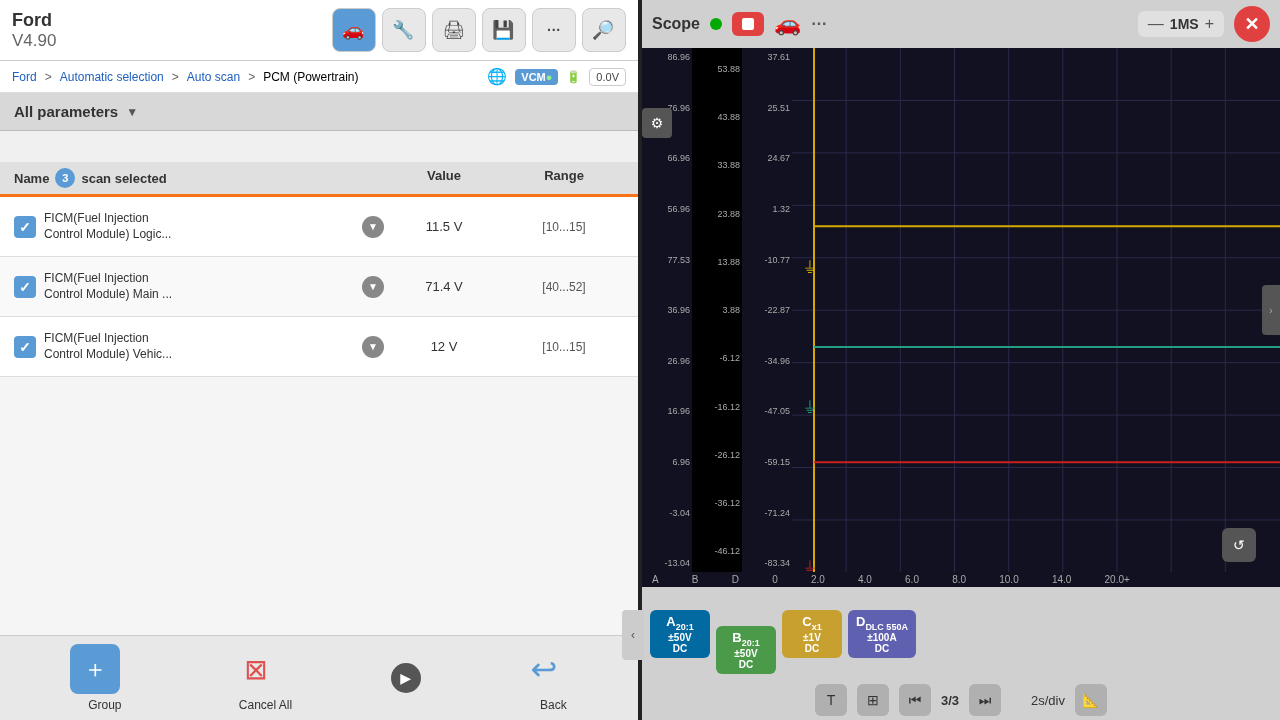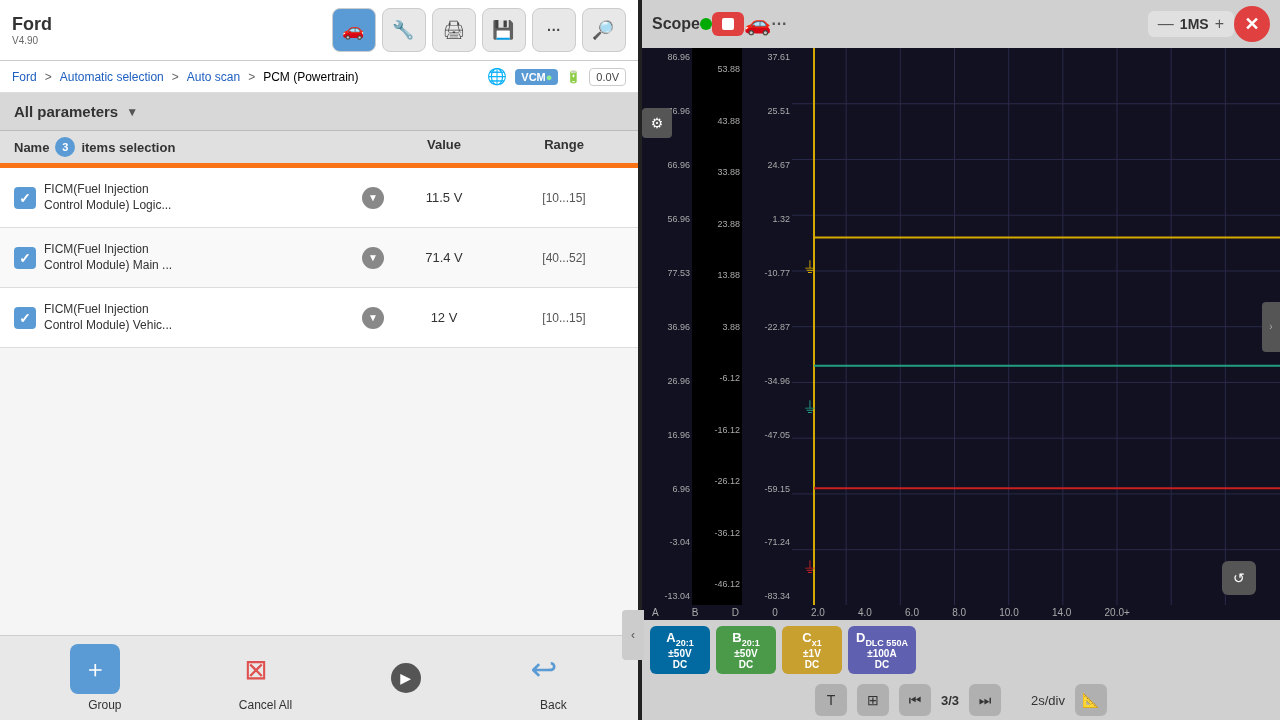--- a/index.html
+++ b/index.html
@@ -18,21 +18,21 @@
       background: #fff;
       padding: 8px 12px;
       display: flex;
       align-items: center;
       justify-content: space-between;
       border-bottom: 1px solid #ccc;
     }
 
     .ford-title { display: flex; flex-direction: column; }
     .ford-name { font-size: 18px; font-weight: bold; color: #333; }
-    .ford-version { font-size: 10px; color: #666; }
+    .ford-version { font-size: 17px; color: #666; }
 
     .top-icons { display: flex; gap: 6px; align-items: center; }
     .top-icon-btn {
       width: 44px; height: 44px;
       background: #e8e8e8;
       border-radius: 8px;
       display: flex; align-items: center; justify-content: center;
       font-size: 18px; color: #444;
       cursor: pointer;
       border: 1px solid #ccc;
@@ -64,25 +64,26 @@
       font-weight: bold;
       color: #333;
       border-bottom: 1px solid #bbb;
     }
     .filter-arrow { font-size: 12px; color: #555; }
 
     .table-header {
       display: grid;
       grid-template-columns: 1fr 120px 120px;
       background: #e0e0e0;
-      border-bottom: 5px solid #f97316;
+      border-bottom: 3px solid #f97316;
       padding: 6px 14px;
       font-size: 13px;
       font-weight: bold;
       color: #333;
+      margin-top: 31px;
     }
     .header-name { display: flex; align-items: center; gap: 6px; }
     .selected-badge {
       background: #5b9bd5;
       color: white;
       border-radius: 50%;
       width: 20px; height: 20px;
       display: flex; align-items: center; justify-content: center;
       font-size: 11px; font-weight: bold;
     }
@@ -183,20 +184,21 @@
       background: #1a1a2e;
       display: flex;
       flex-direction: column;
     }
 
     .scope-top-bar {
       background: #d0d0d0;
       padding: 6px 10px;
       display: flex;
       align-items: center;
+      gap: 10px;
     }
     .scope-title { font-size: 16px; font-weight: bold; color: #333; }
     .scope-dot { width: 12px; height: 12px; background: #00aa00; border-radius: 50%; }
     .scope-time-ctrl {
       margin-left: auto;
       display: flex; align-items: center; gap: 6px;
       background: #e0e0e0;
       padding: 4px 10px;
       border-radius: 6px;
     }
@@ -271,21 +273,21 @@
       flex-direction: column;
       align-items: center;
       padding: 4px 8px;
       border-radius: 6px;
       font-size: 11px;
       font-weight: bold;
       cursor: pointer;
       min-width: 60px;
     }
     .ch-a { background: #0369a1; color: white; }
-    .ch-b { background: #4a9a4a; color: white; }
+    .ch-b { background: #4a9a4a; color: white; margin-top: 33px; }
     .ch-c { background: #c8a030; color: white; }
     .ch-d { background: #6060b0; color: white; }
     .ch-label { font-size: 13px; font-weight: bold; }
     .ch-range { font-size: 10px; }
     .ch-mode { font-size: 10px; }
 
     .playback-bar {
       background: #d0d0d0;
       padding: 4px 8px;
       display: flex;
@@ -343,21 +345,21 @@
   <div class="filter-bar">
     <span>All parameters</span>
     <span class="filter-arrow">▼</span>
   </div>
 
   <div class="table-header">
     <div class="header-name">
       <span>Name</span>
       <div class="selected-badge">3</div>
       <span>
-        <span>items selection</span>
+        <span>scan selected</span>
       </span>
     </div>
     <div class="header-value">Value</div>
     <div class="header-range">Range</div>
   </div>
 
   <div class="table-body">
     <div class="table-row">
       <div class="row-name">
         <div class="checkbox">✓</div>

